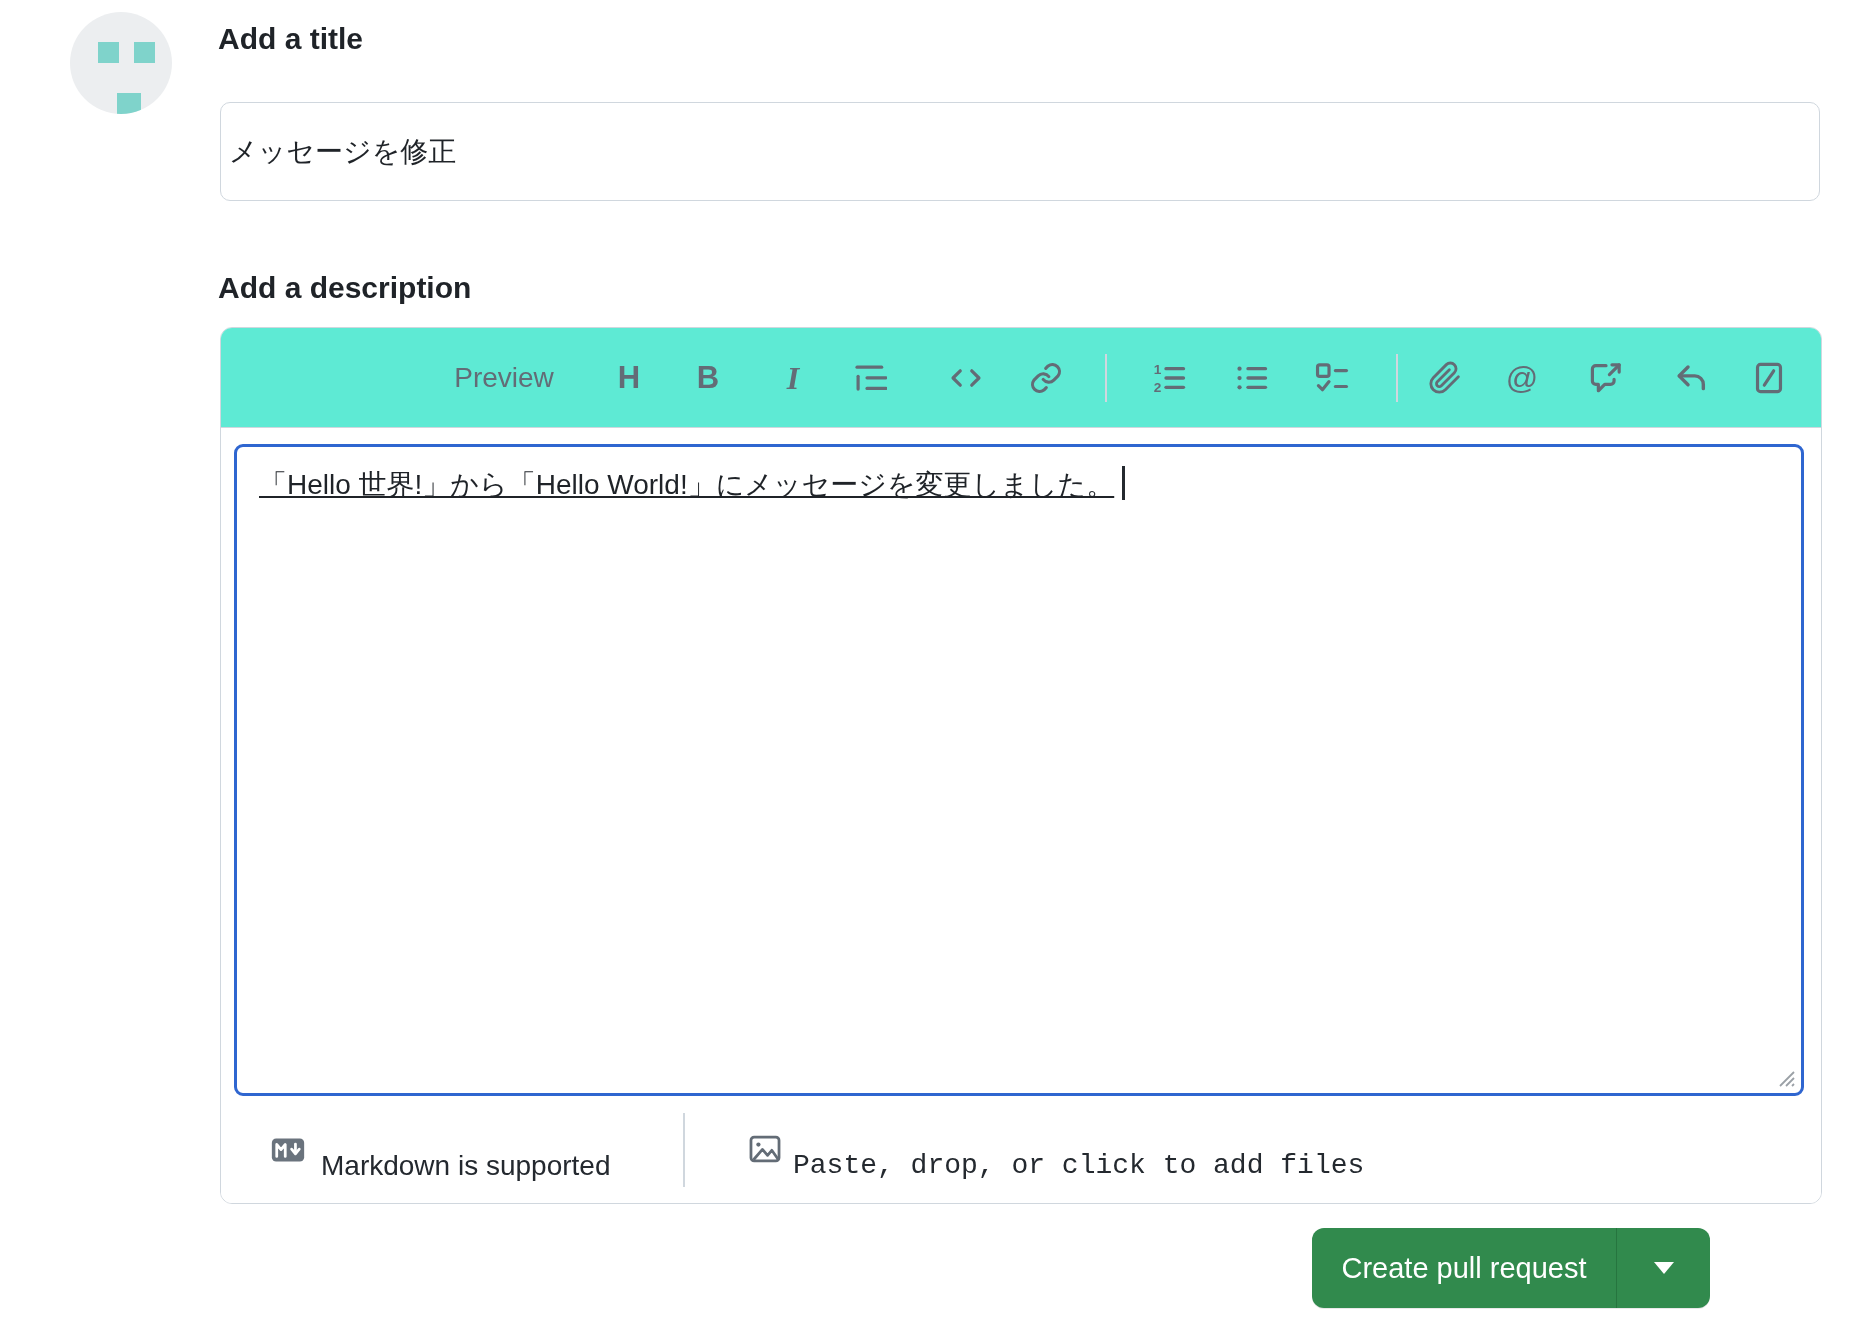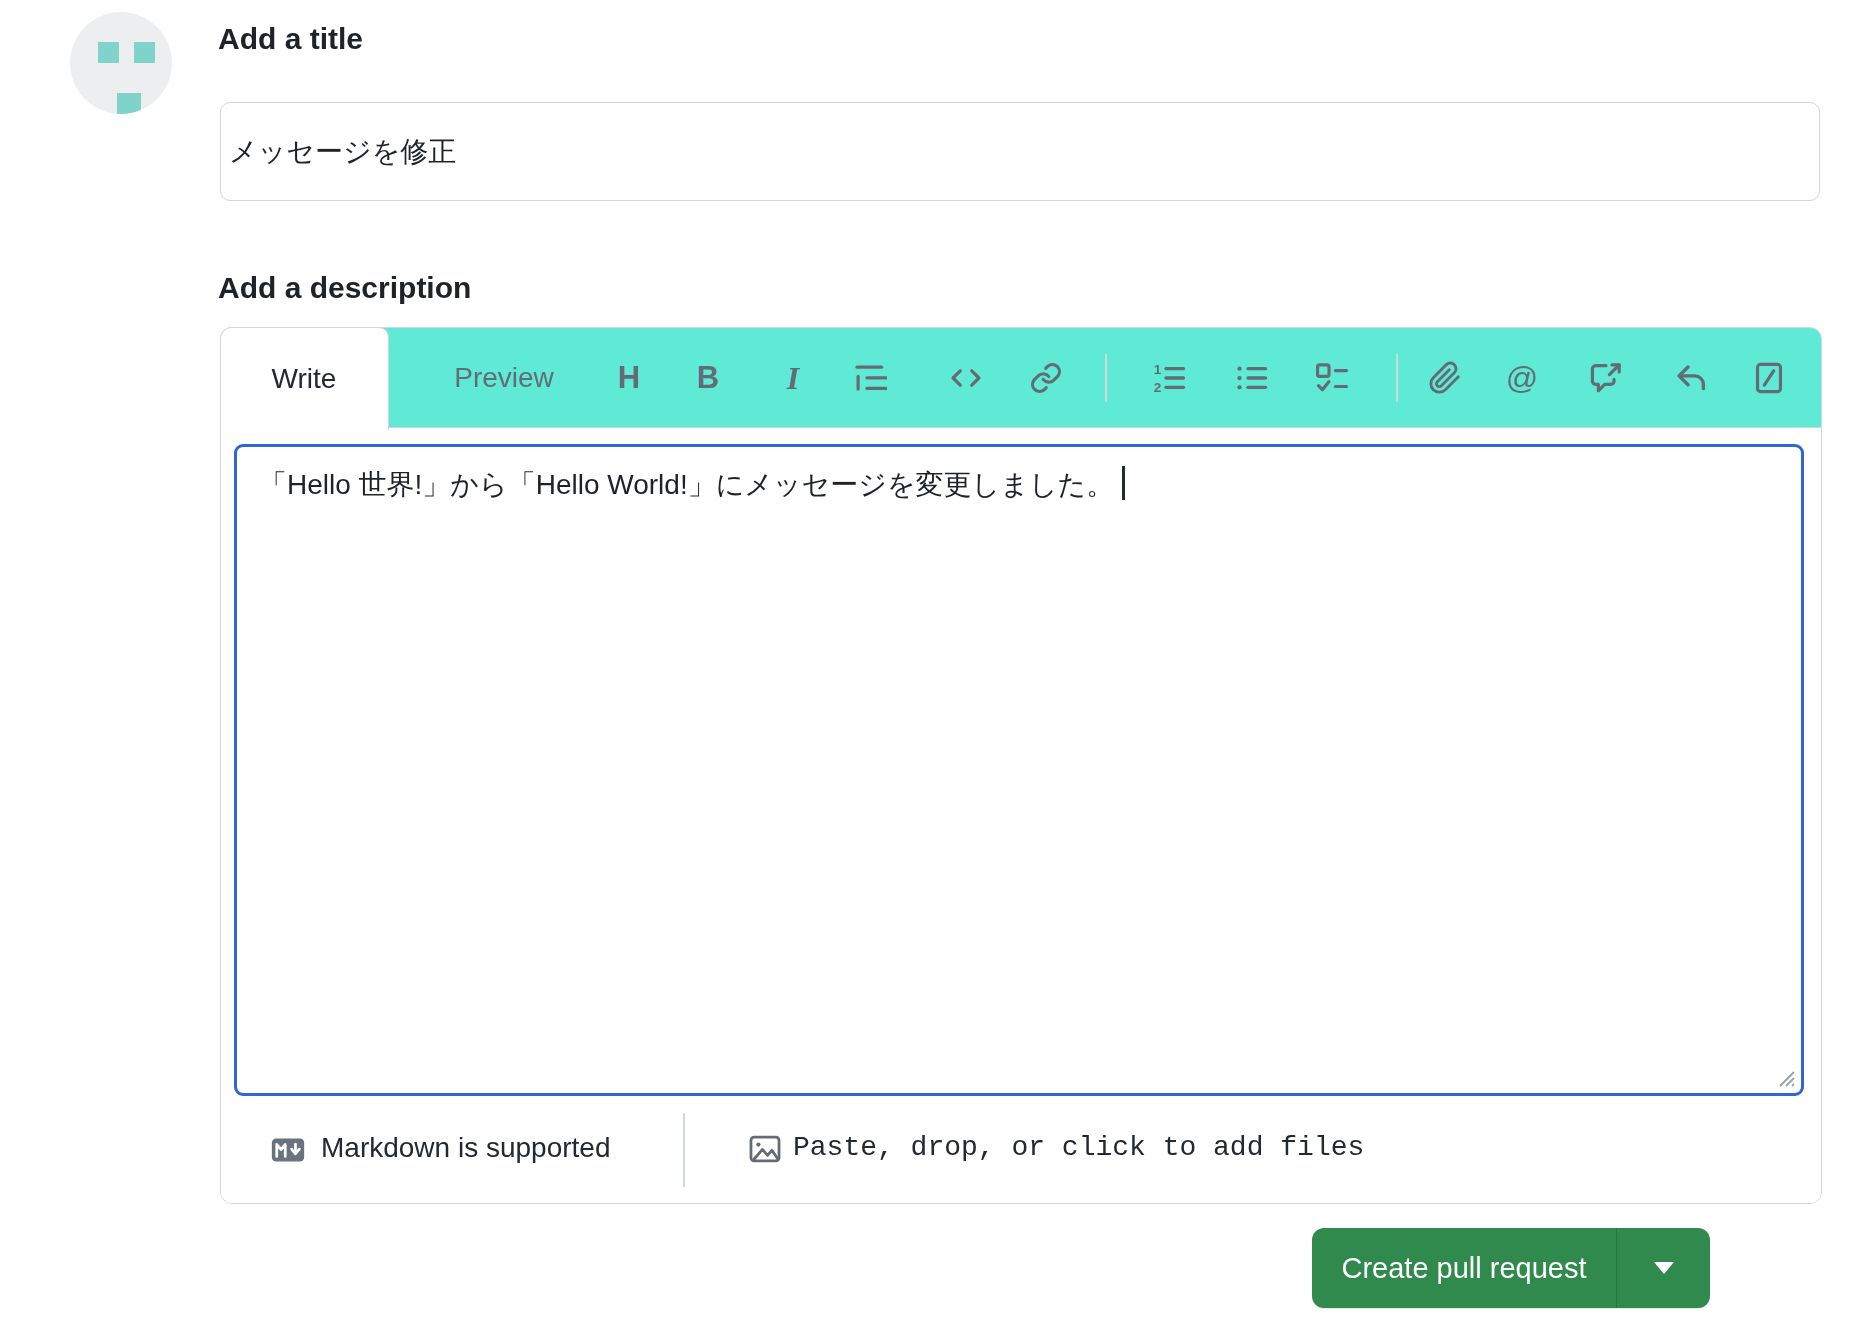--- a/index.html
+++ b/index.html
@@ -49,28 +49,28 @@
   .glyph-h { font-size:31px; font-weight:650; }
   .glyph-b { font-size:31px; font-weight:800; }
   .glyph-i { font-family:"Liberation Serif","DejaVu Serif",serif; font-style:italic;
              font-size:32px; font-weight:600; }
   .glyph-at { font-size:32px; font-weight:400; }
   .tb-divider { position:absolute; top:26px; width:1.5px; height:48px; background:#d0d7de; }
 
   .desc-textarea { position:absolute; left:13px; top:116px; width:1570px; height:652px;
                    border:3px solid #2f66d0; border-radius:9px; background:#fff;
                    padding:18px 22px; font-size:28px; line-height:1.45; color:#1f2328;
-                   cursor:text; }
+                   cursor:text;text-decoration:underline; }
   .caret-bar { display:inline-block; width:2.5px; height:34px; background:#24292f;
                vertical-align:-6px; margin-left:8px; }
   .resize-grip { position:absolute; right:5px; bottom:5px; cursor:nwse-resize; }
 
   .editor-footer { position:absolute; left:0; bottom:0; right:0; height:103px;
                    background:#fff; border-radius:0 0 11px 11px; }
-  .footer-text { position:absolute; font-size:28px; color:#24292f; white-space:nowrap; }
+  .footer-text { position:absolute; font-size:28px; color:#24292f; white-space:nowrap;margin-top:18px; }
   .footer-divider { position:absolute; left:462px; top:13px; width:1.5px; height:74px;
                     background:#d0d7de; }
 
   
   .btn-group { left:1312px; top:1228px; width:398px; height:80px; border-radius:12px;
                background:#318a4d; display:flex; overflow:hidden;
                box-shadow:0 1px 0 rgba(27,31,36,0.1); }
   .btn-main { flex:1; display:flex; align-items:center; justify-content:center;
               color:#ffffff; font-size:29px; cursor:pointer; }
   .btn-drop { width:94px; display:flex; align-items:center; justify-content:center;
@@ -178,23 +178,20 @@
       </svg>
     </div>
     <div class="tb-btn" style="left:1525px;">
       <svg width="34" height="34" viewBox="0 0 16 16" fill="none" stroke="#636c76" stroke-width="1.5" stroke-linecap="round">
         <rect x="2.6" y="1.6" width="10.8" height="12.8" rx="1.4"></rect>
         <path d="M5.8 11.4l4.4-6.8"></path>
       </svg>
     </div>
   </div>
 
-  <div class="tab-write">
-    <span>Write</span>
-  </div>
 
   <div class="desc-textarea">
     <span>「Hello 世界!」から「Hello World!」にメッセージを変更しました。</span><span class="caret-bar"></span>
     <svg class="resize-grip" width="24" height="24" viewBox="0 0 24 24" fill="none" stroke="#9aa0a6" stroke-width="1.8">
       <path d="M22 8L8 22"></path>
         <path d="M22 14l-8 8"></path>
         <path d="M22 20l-2 2"></path>
     </svg>
   </div>
 

